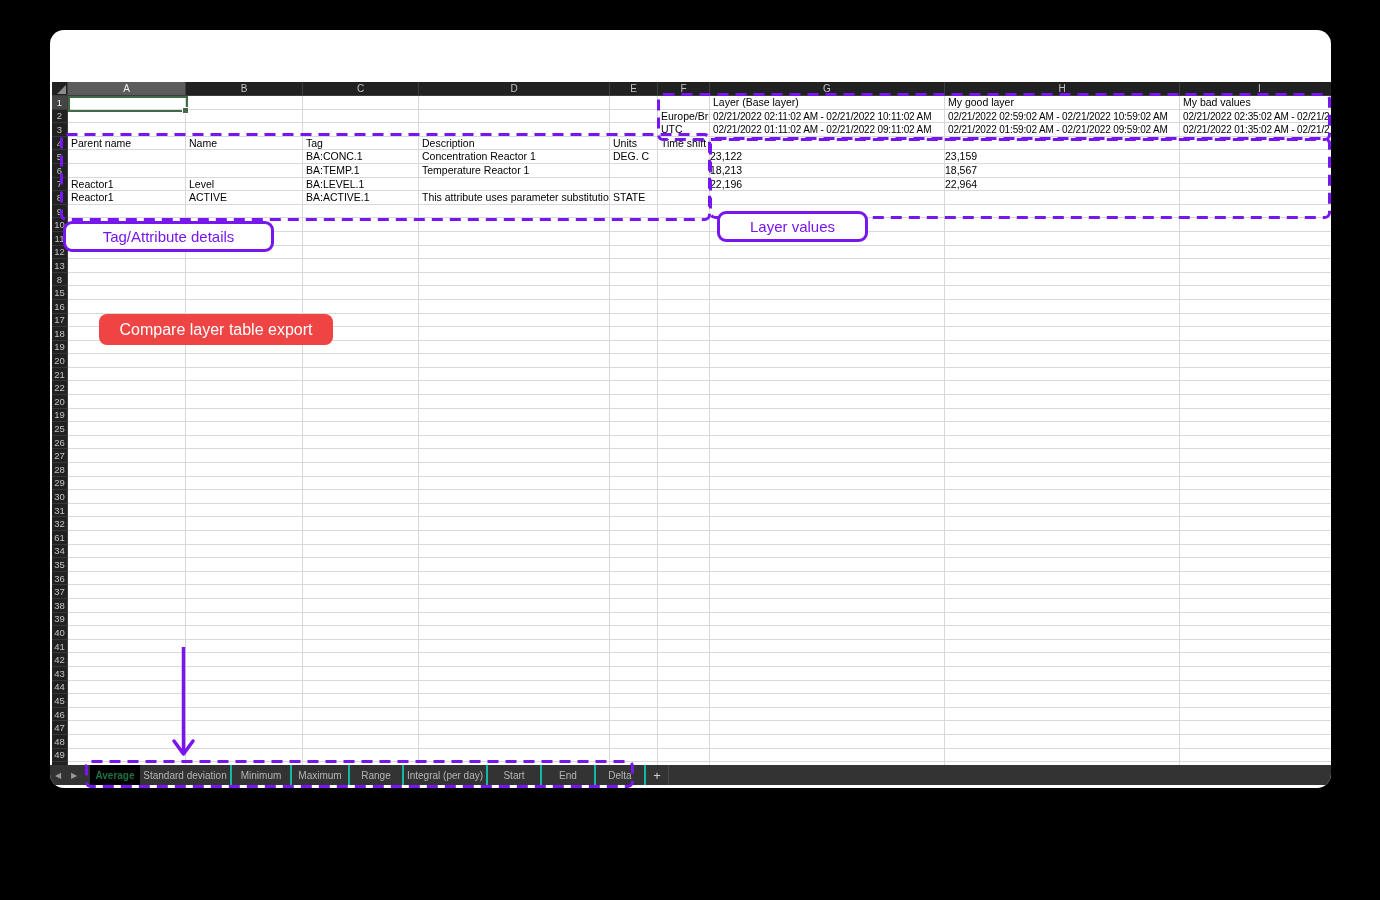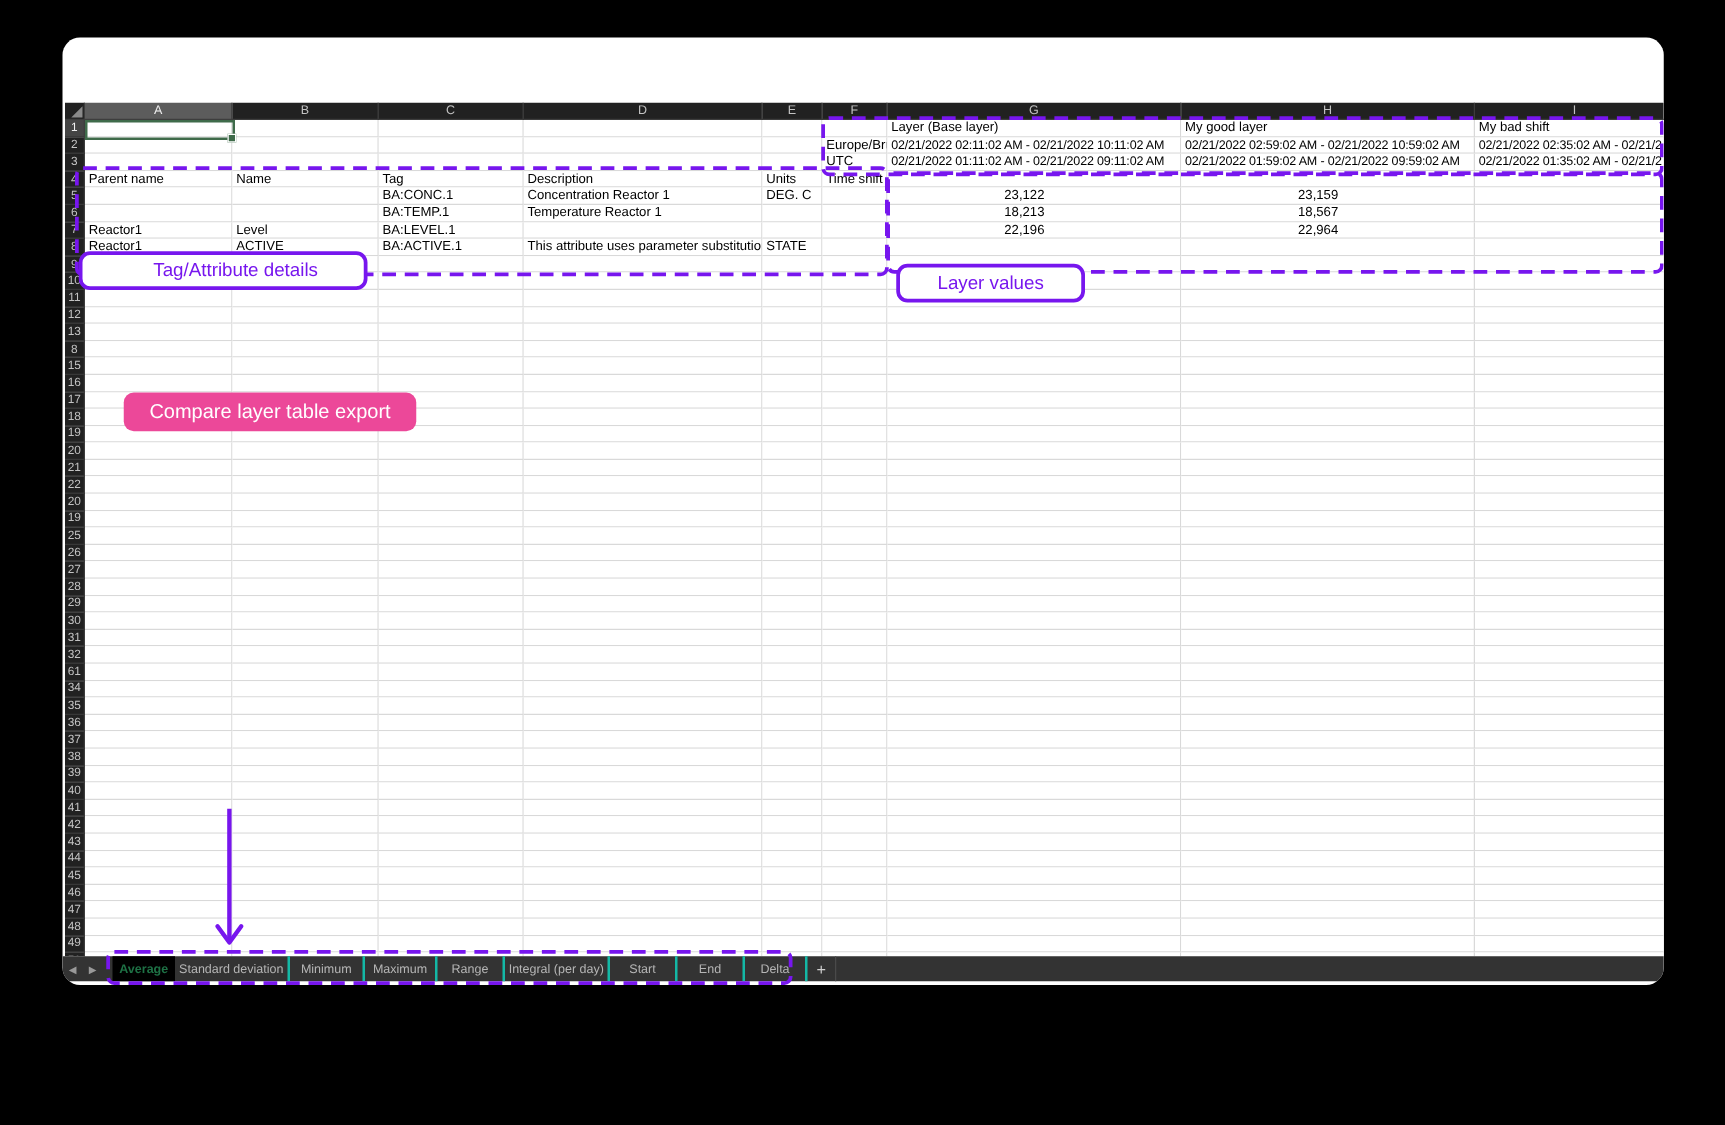--- a/index.html
+++ b/index.html
@@ -17,21 +17,21 @@
   .rh{background:#212121;color:#c3c3c3;font-size:9.5px;display:flex;align-items:center;
     justify-content:center;border-right:1px solid #3d3d3d;border-bottom:1px solid #383838;
     overflow:hidden;}
   .rh.selrow{background:#454545;color:#f0f0f0;}
   .corner{position:relative;}
   .tri{position:absolute;right:1px;bottom:1px;width:0;height:0;
     border-left:9px solid transparent;border-bottom:9px solid #8a8a8a;}
   .cell{border-right:1px solid #d9d9d9;border-bottom:1px solid #d9d9d9;background:#fff;
     color:#000;font-size:10.5px;line-height:13px;padding:0 0 0 3px;white-space:nowrap;
     overflow:hidden;}
-  .cell.num{text-align:center;padding:0 15px 0 0;}
+  .cell.num{text-align:left;padding:0 15px 0 0;}
   .cell.date{font-size:10px;letter-spacing:-0.15px;}
   
   #sel-a1{position:absolute;left:18px;top:66px;width:116px;height:12px;
     border:2px solid #3f6b4a;pointer-events:none;}
   #sel-a1-handle{position:absolute;left:132px;top:77px;width:5px;height:5px;
     background:#3f6b4a;border:1px solid #fff;pointer-events:none;}
   
   #tabbar{position:absolute;left:0;top:735px;width:1281px;height:20px;background:#333;
     display:flex;align-items:stretch;}
   .navbtn{width:16px;display:flex;align-items:center;justify-content:center;color:#999;
@@ -41,24 +41,24 @@
     border-right:2px solid #14b8a6;overflow:hidden;white-space:nowrap;}
   .tab.active{background:#000000;color:#1e7145;font-weight:bold;border-right:none;}
   .addbtn{width:22px;display:flex;align-items:center;justify-content:center;color:#cfcfcf;
     font-size:13px;border-right:1px solid #4a4a4a;}
   
   #overlay-svg{position:absolute;left:0;top:0;width:1281px;height:758px;pointer-events:none;}
   .callout{position:absolute;background:#fff;border:3px solid #7716ee;border-radius:9px;
     color:#7716ee;font-size:15px;display:flex;align-items:center;justify-content:center;
     white-space:nowrap;}
   #export-label{position:absolute;left:49px;top:284px;width:234px;height:31px;
-    background:#ec4899;color:#fff;font-size:16px;border-radius:8px;display:flex;
+    background:#ef4444;color:#fff;font-size:16px;border-radius:8px;display:flex;
     align-items:center;justify-content:center;white-space:nowrap;}
   #co-layer-name{left:400px;top:55px;width:208px;height:24px;}
-  #co-tag-attr{left:13px;top:171px;width:205px;height:25px;padding-left:20px;}
+  #co-tag-attr{left:13px;top:191px;width:205px;height:25px;}
   #co-layer-values{left:667px;top:181px;width:145px;height:25px;}
   #co-other-params{left:44px;top:590px;width:175px;height:24px;}
 </style>
 </head>
 <body>
 
 <div id="window">
 
   <div id="grid">
       <div class="ch corner">
@@ -75,21 +75,21 @@
       <div class="ch">I</div>
       <div class="rh selrow">1</div>
       <div class="cell"></div>
       <div class="cell"></div>
       <div class="cell"></div>
       <div class="cell"></div>
       <div class="cell"></div>
       <div class="cell"></div>
       <div class="cell">Layer (Base layer)</div>
       <div class="cell">My good layer</div>
-      <div class="cell">My bad shift</div>
+      <div class="cell">My bad values</div>
       <div class="rh">2</div>
       <div class="cell"></div>
       <div class="cell"></div>
       <div class="cell"></div>
       <div class="cell"></div>
       <div class="cell"></div>
       <div class="cell">Europe/Bru</div>
       <div class="cell date">02/21/2022 02:11:02 AM - 02/21/2022 10:11:02 AM</div>
       <div class="cell date">02/21/2022 02:59:02 AM - 02/21/2022 10:59:02 AM</div>
       <div class="cell date">02/21/2022 02:35:02 AM - 02/21/2</div>

